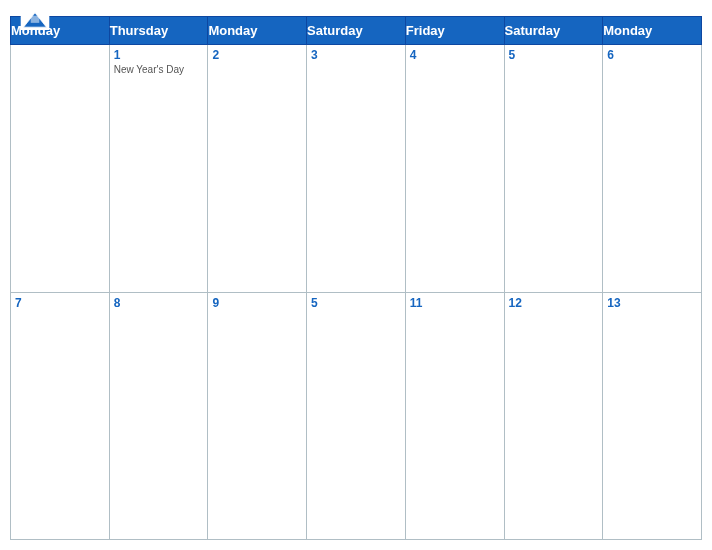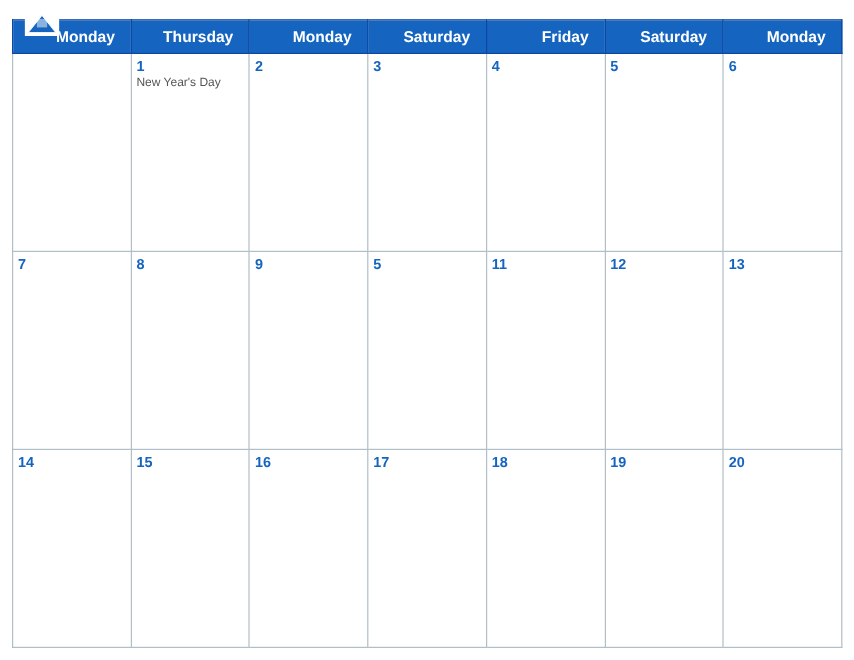--- a/index.html
+++ b/index.html
@@ -73,22 +73,22 @@
       color: #333;
     }
     .calendar-table {
       width: 100%;
       border-collapse: collapse;
       flex: 1;
     }
     .calendar-table th {
       background-color: #1565c0;
       color: #fff;
-      text-align: right;
-      padding: 6px 13px;
+      text-align: left;
+      padding: 6px 0;
       font-size: 13px;
       font-weight: bold;
       border: 1px solid #0d47a1;
       margin-top: 30px;
     }
     .calendar-table td {
       border: 1px solid #b0bec5;
       vertical-align: top;
       padding: 3px 4px;
       height: 72px;
@@ -185,38 +185,15 @@
           <td>
             <span class="day-number">11</span>
           </td>
           <td>
             <span class="day-number">12</span>
           </td>
           <td>
             <span class="day-number">13</span>
           </td>
         </tr>
-        <tr>
-          <td>
-            <span class="day-number">14</span>
-          </td>
-          <td>
-            <span class="day-number">15</span>
-          </td>
-          <td>
-            <span class="day-number">16</span>
-          </td>
-          <td>
-            <span class="day-number">17</span>
-          </td>
-          <td>
-            <span class="day-number">18</span>
-          </td>
-          <td>
-            <span class="day-number">19</span>
-          </td>
-          <td>
-            <span class="day-number">20</span>
-          </td>
-        </tr>
       </tbody>
   </table>
 </div>
 
 </body></html>

